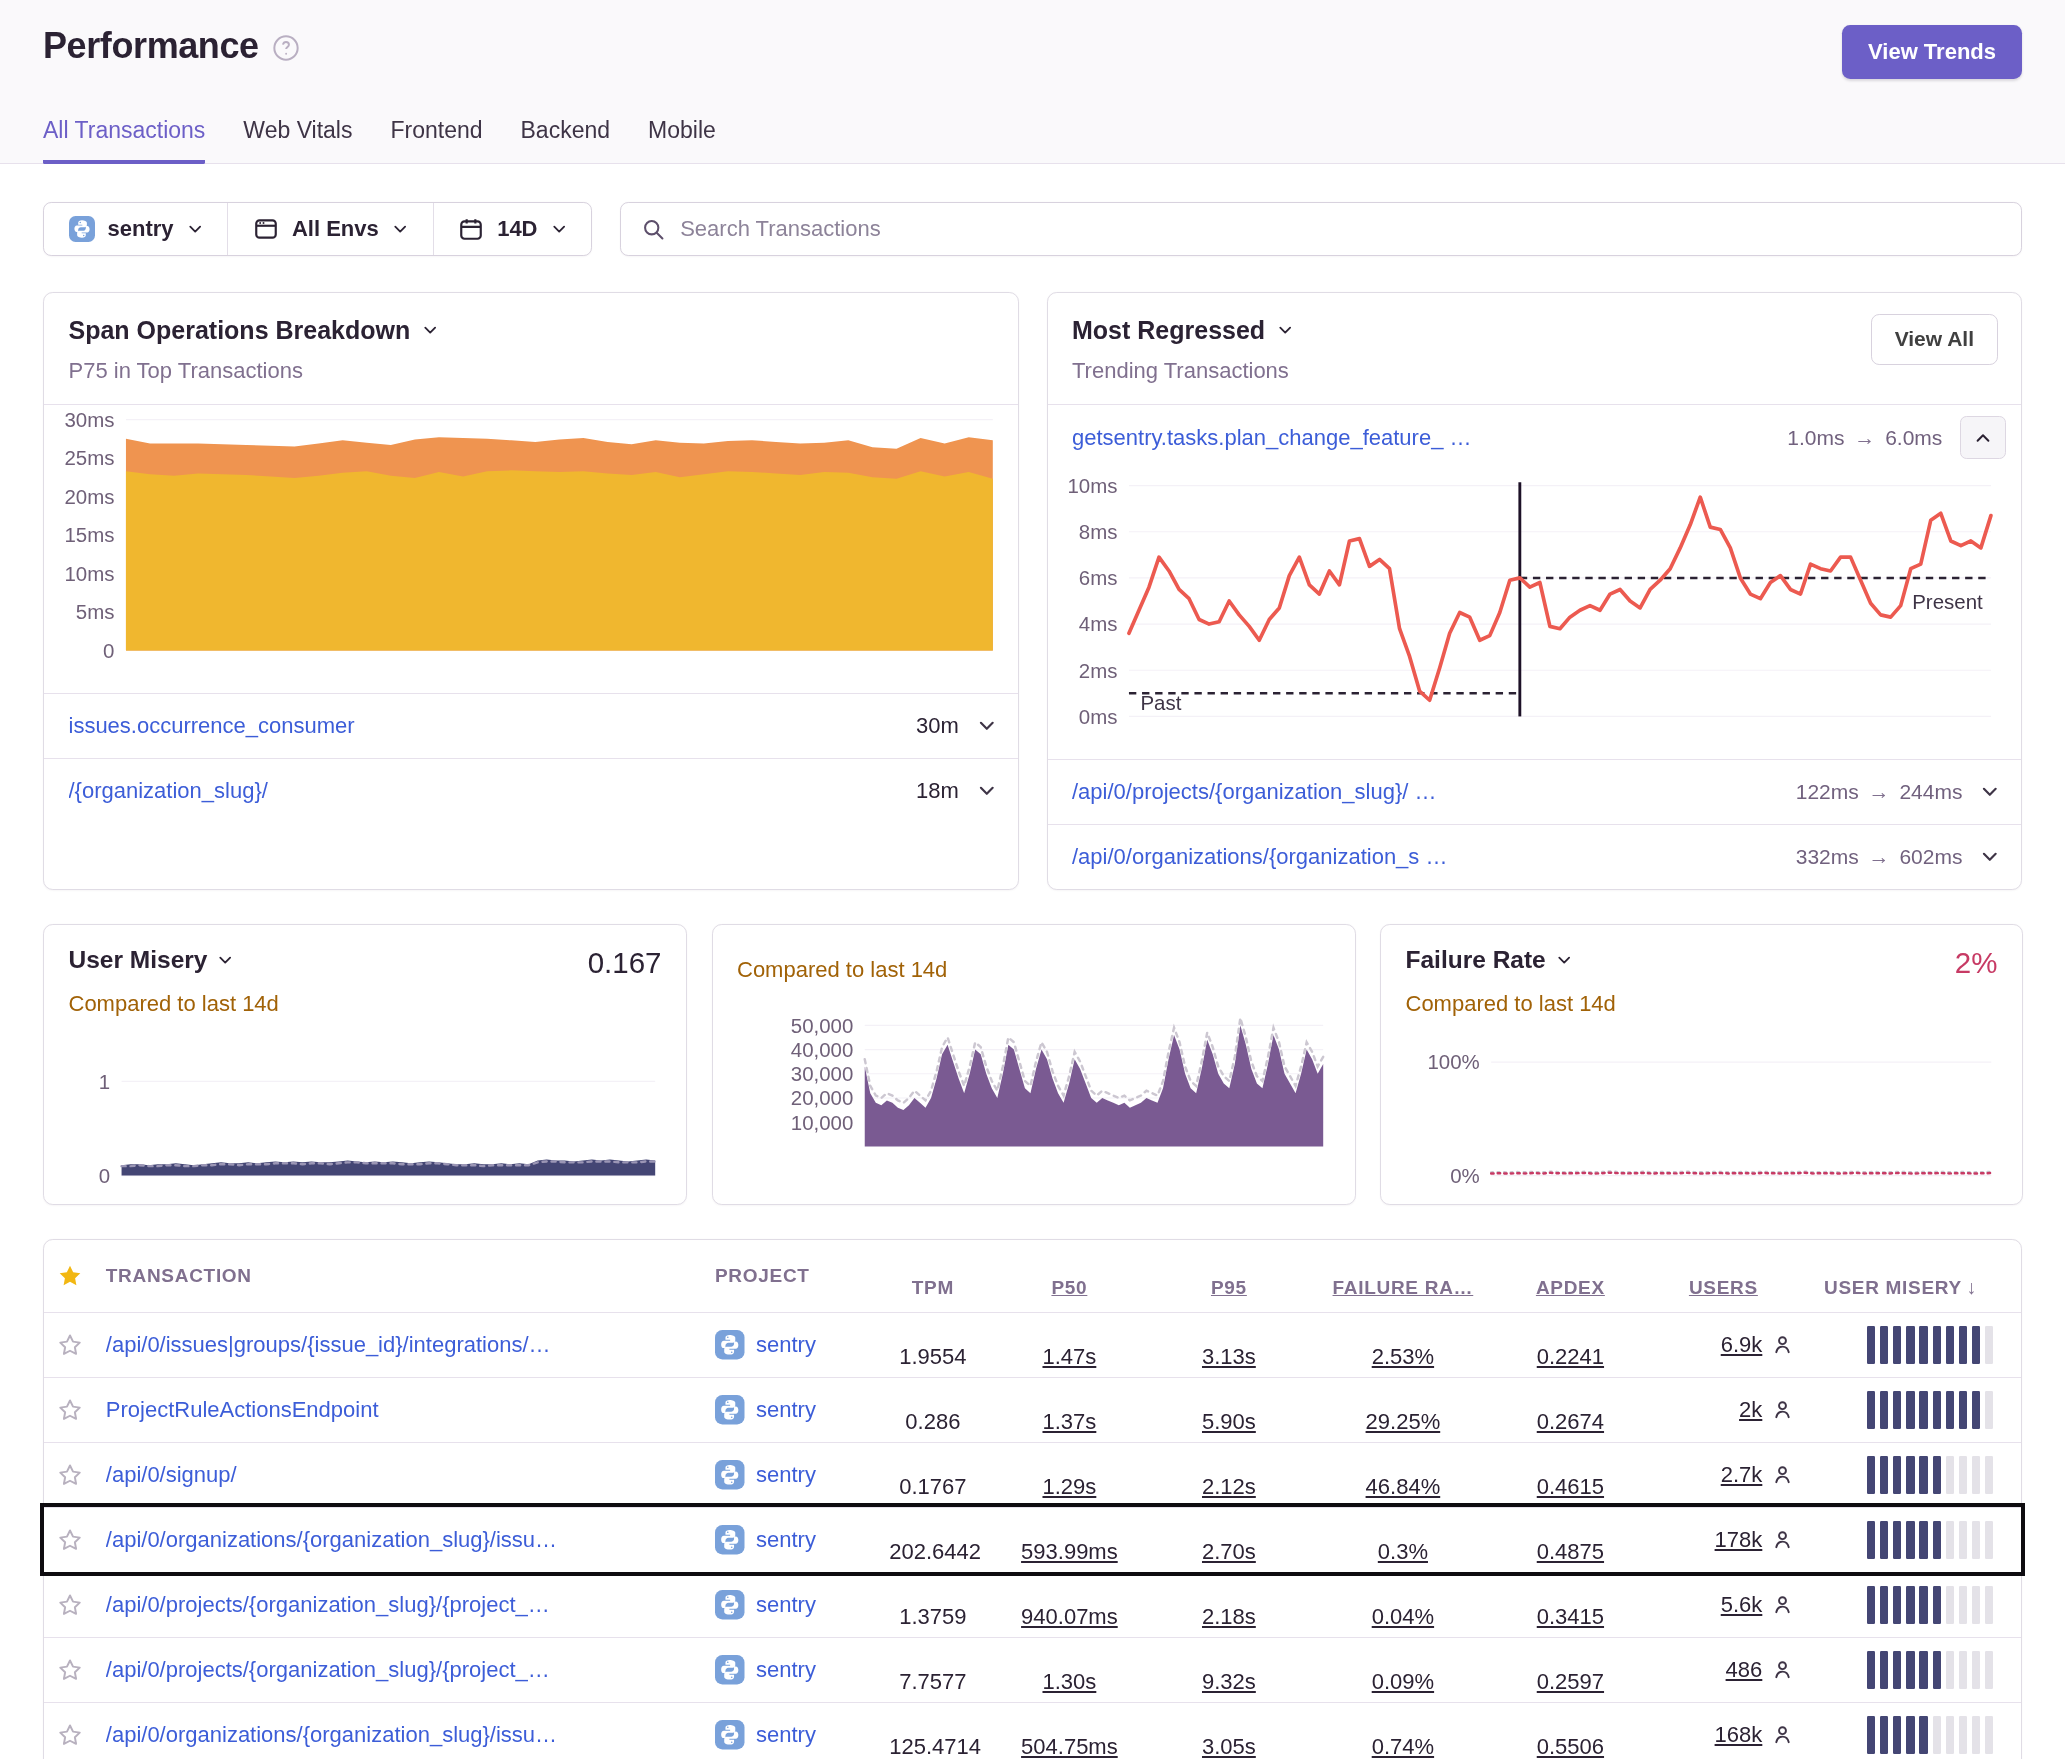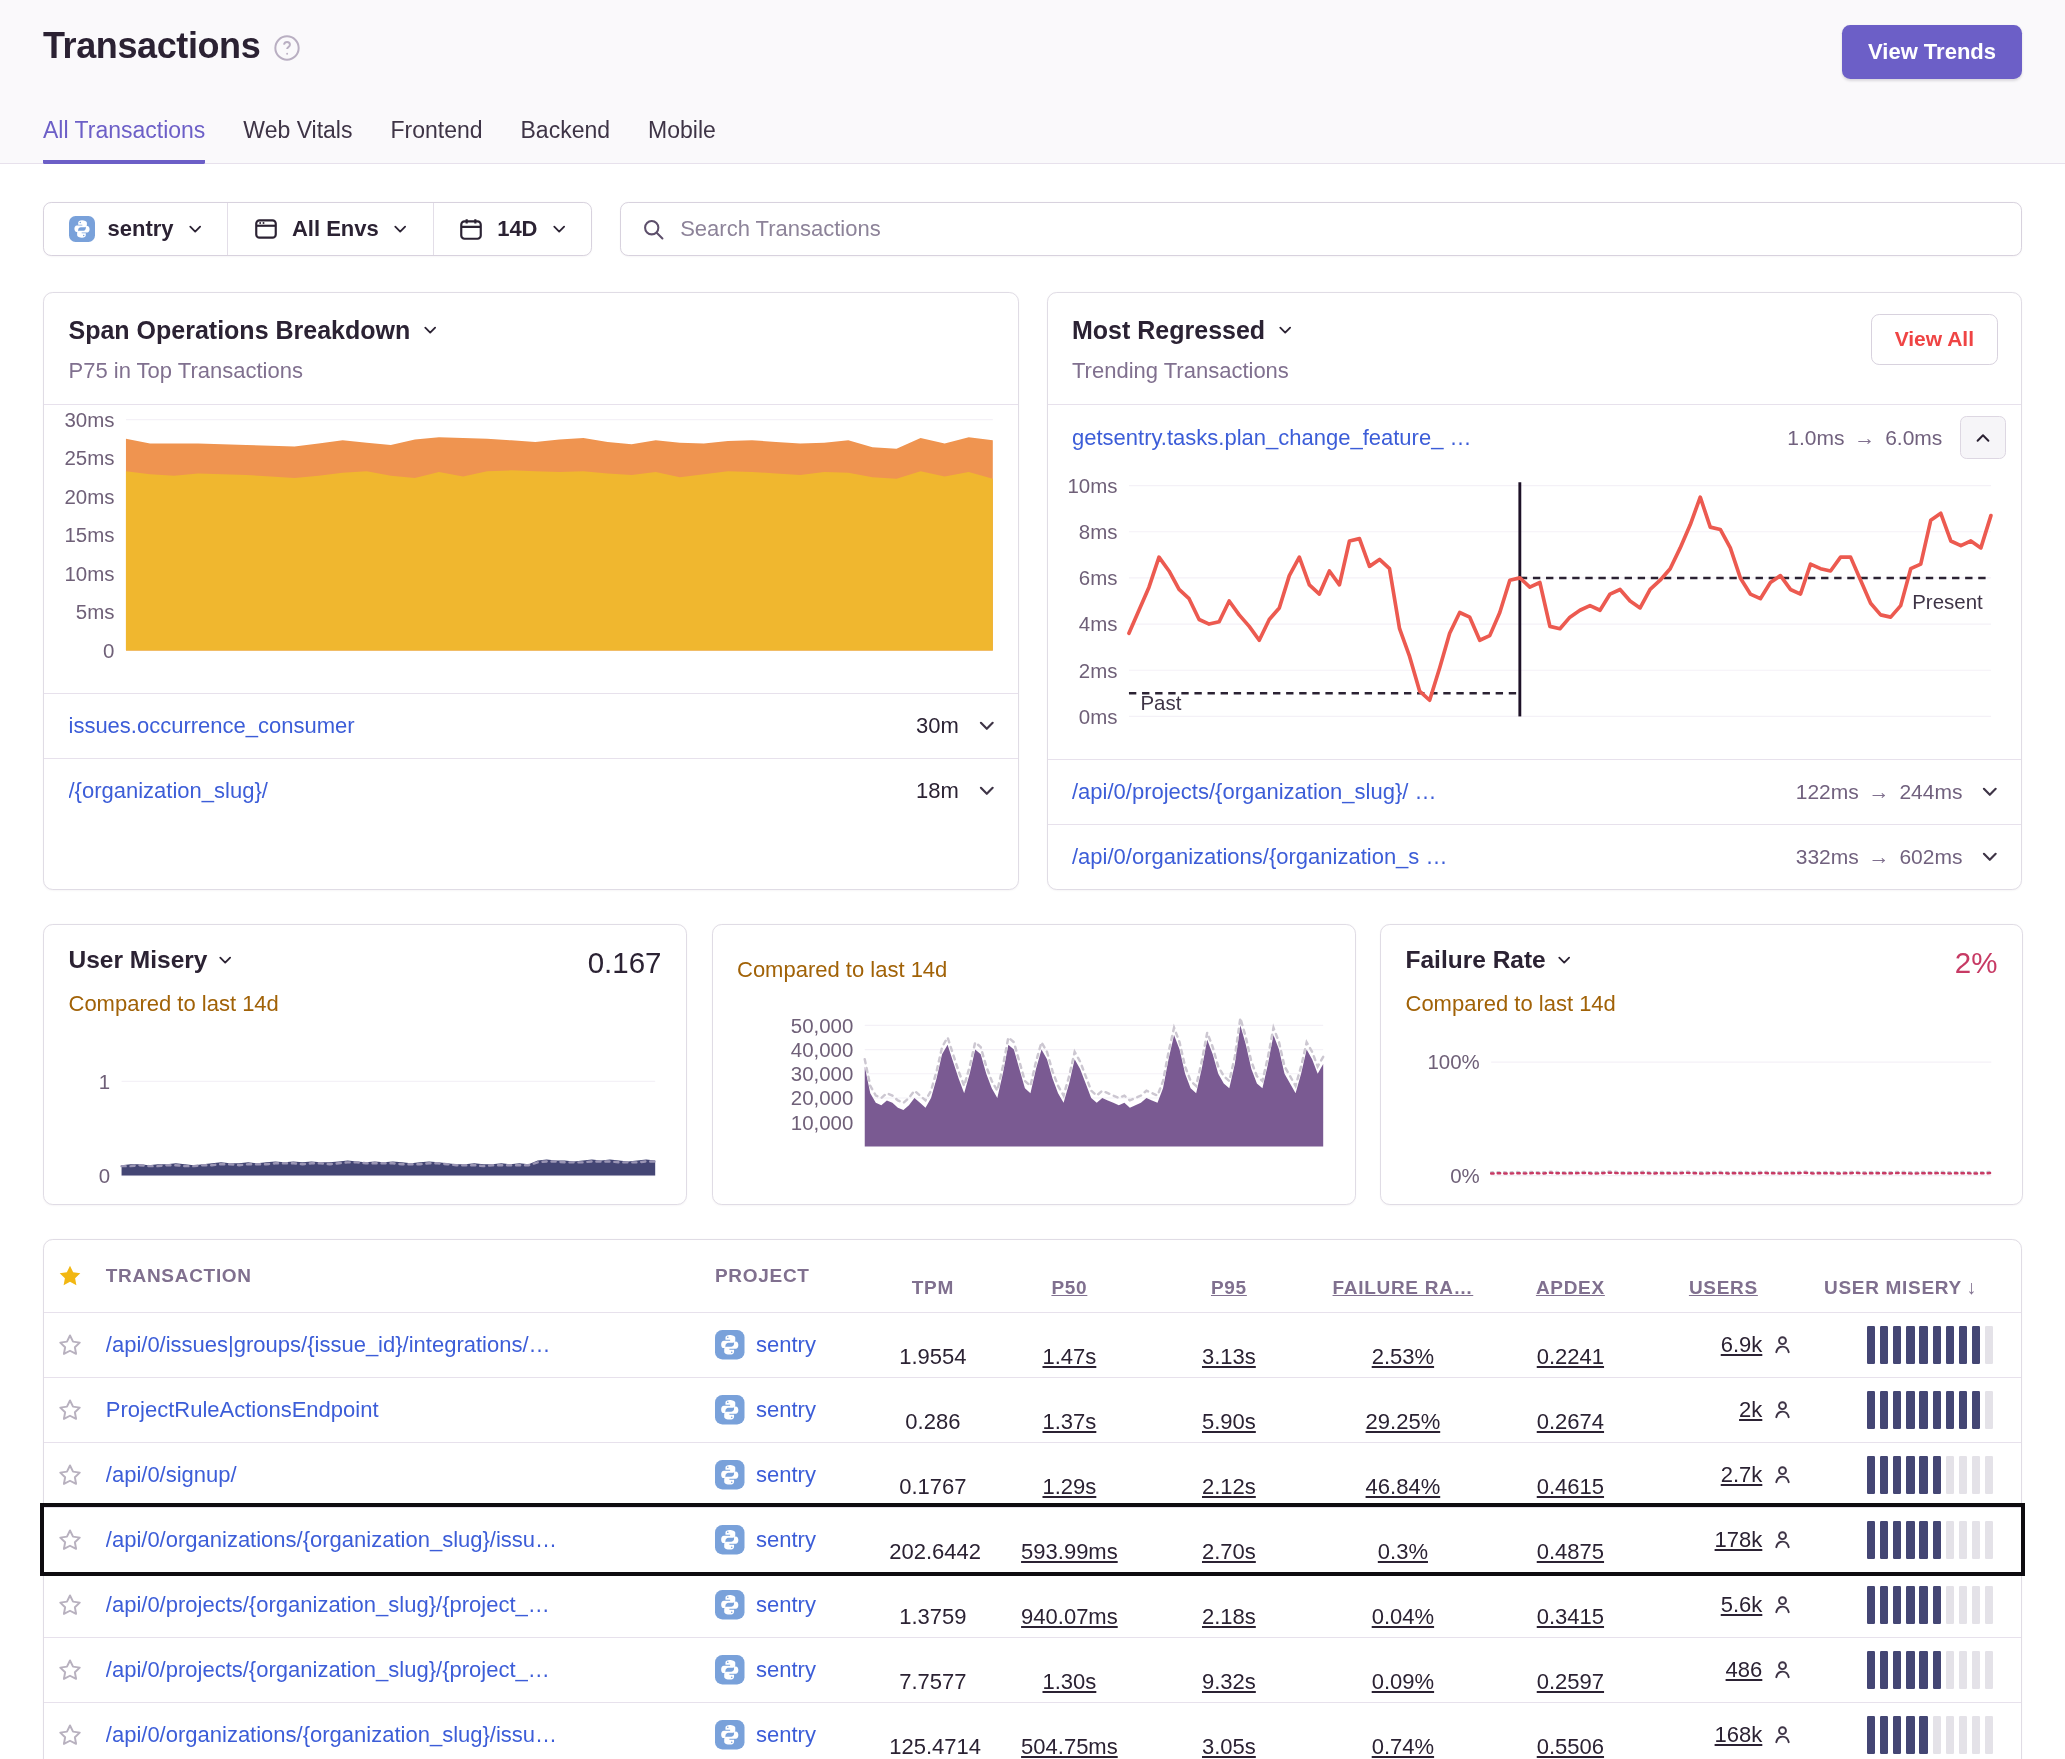--- a/index.html
+++ b/index.html
@@ -43,21 +43,21 @@
   .search input::placeholder { color:#8D8399; }
 
   
   .panels { display:grid; grid-template-columns:1fr 1fr; gap:28px; margin-top:36px; }
   .panel { border:0.8px solid #E0DCE5; border-radius:9.8px; background:#fff; box-shadow:0 0.8px 1.6px rgba(43,34,51,.04); overflow:hidden; }
   .panel-head { position:relative; padding:23px 24.5px 19.6px 24.5px; border-bottom:0.8px solid #E7E1EC; }
   .panel-title-row { display:flex; align-items:center; gap:11.5px; cursor:pointer; }
   .panel-title { font-size:25px; font-weight:700; color:#2B2233; }
   .panel-sub { font-size:22px; color:#80708F; margin-top:13px; }
   .btn-secondary { position:absolute; top:21px; right:23px; background:#fff; border:0.8px solid #D8D2DE;
-    border-radius:8.2px; font-size:21px; font-weight:700; color:#ef4444; padding:12.3px 23px; cursor:pointer; }
+    border-radius:8.2px; font-size:21px; font-weight:700; color:#404040; padding:12.3px 23px; cursor:pointer; }
   .acc-row { display:flex; align-items:center; justify-content:space-between; padding:11.5px 14.7px 11.5px 24.5px; }
   .acc-row.footer { border-top:0.8px solid #E7E1EC; padding:19px 21px 19px 24.5px; }
   .acc-name { font-size:22px; color:#3C5DD8; text-decoration:none; cursor:pointer; white-space:nowrap;
     overflow:hidden; text-overflow:ellipsis; max-width:622px; }
   .acc-right { display:flex; align-items:center; gap:18px; }
   .acc-value { font-size:22px; color:#2B2233; }
   .acc-range { font-size:21px; color:#71617E; display:flex; align-items:center; gap:9.8px; }
   .arrow { color:#80708F; font-size:21px; }
   .collapse-btn { width:46px; height:43px; border:0.8px solid #DDD7E2; background:#F6F5F8; border-radius:6.5px;
     display:flex; align-items:center; justify-content:center; cursor:pointer; color:#2B2233; }
@@ -114,21 +114,21 @@
   .bar.f { background:#444674; }
 </style>
 </head>
 <body>
 
 <div class="app">
 
   <div class="top">
     <div class="title-row">
       <div class="title-left">
-        <h1>Transactions</h1>
+        <h1>Performance</h1>
         <span class="help">
           <svg viewBox="0 0 24 24" fill="none" stroke="#B9AFC2" stroke-width="1.7">
             <circle cx="12" cy="12" r="10"></circle>
             <path d="M9.4 9.1c.3-1.3 1.3-2.2 2.6-2.2 1.4 0 2.5 1 2.5 2.3 0 1.8-2.4 2-2.4 3.7"></path>
             <circle cx="12.1" cy="16.9" r="0.8" fill="#B9AFC2" stroke="none"></circle>
           </svg>
         </span>
       </div>
       <button class="btn-primary">View Trends</button>
     </div>

